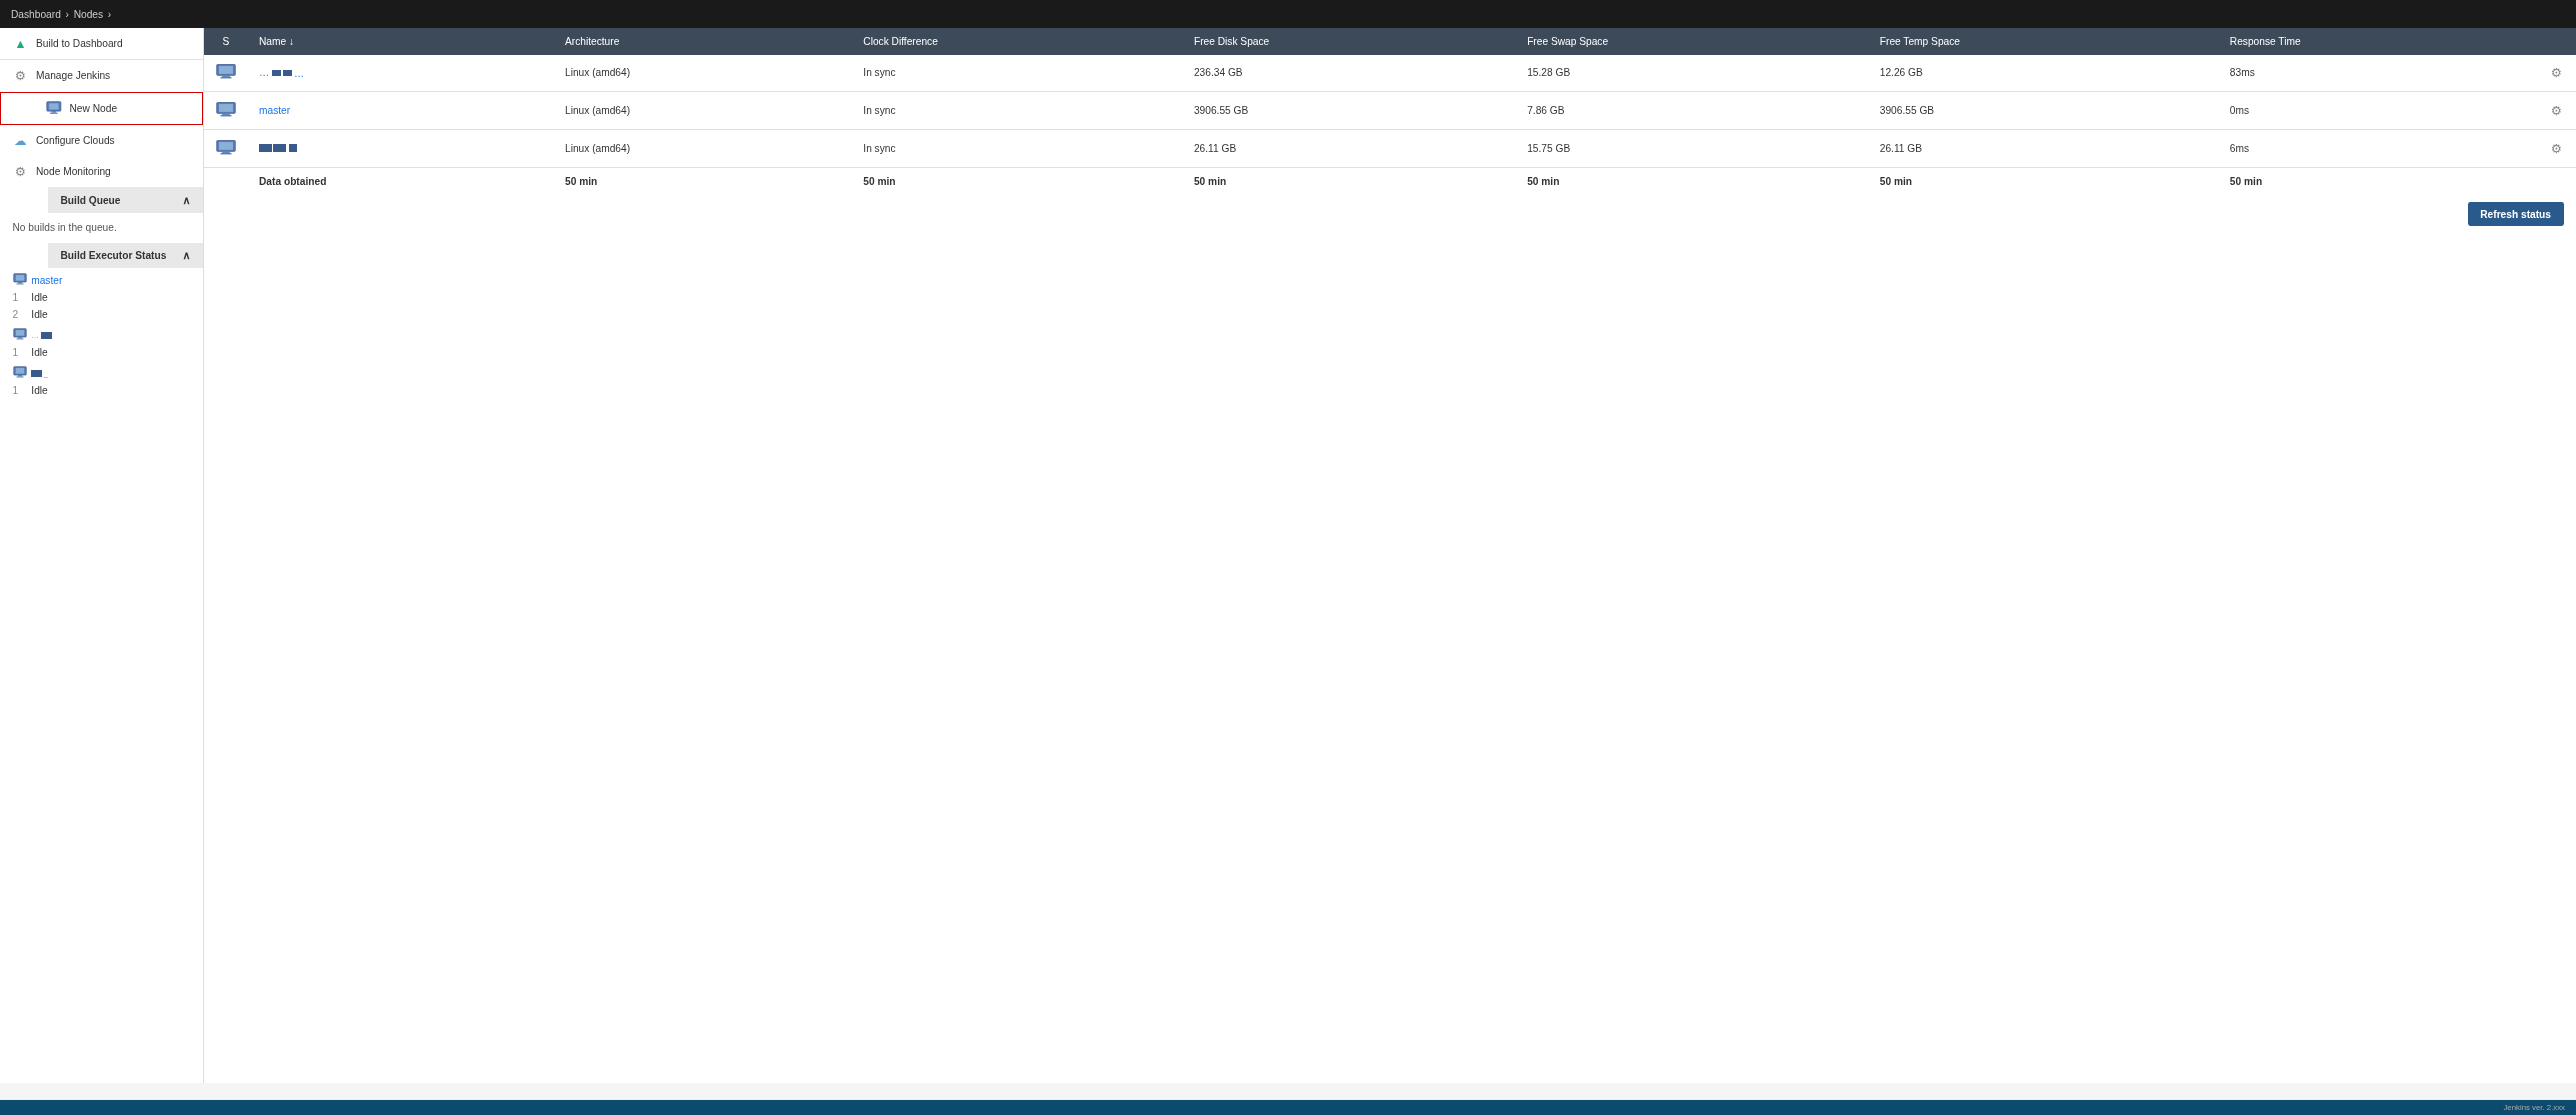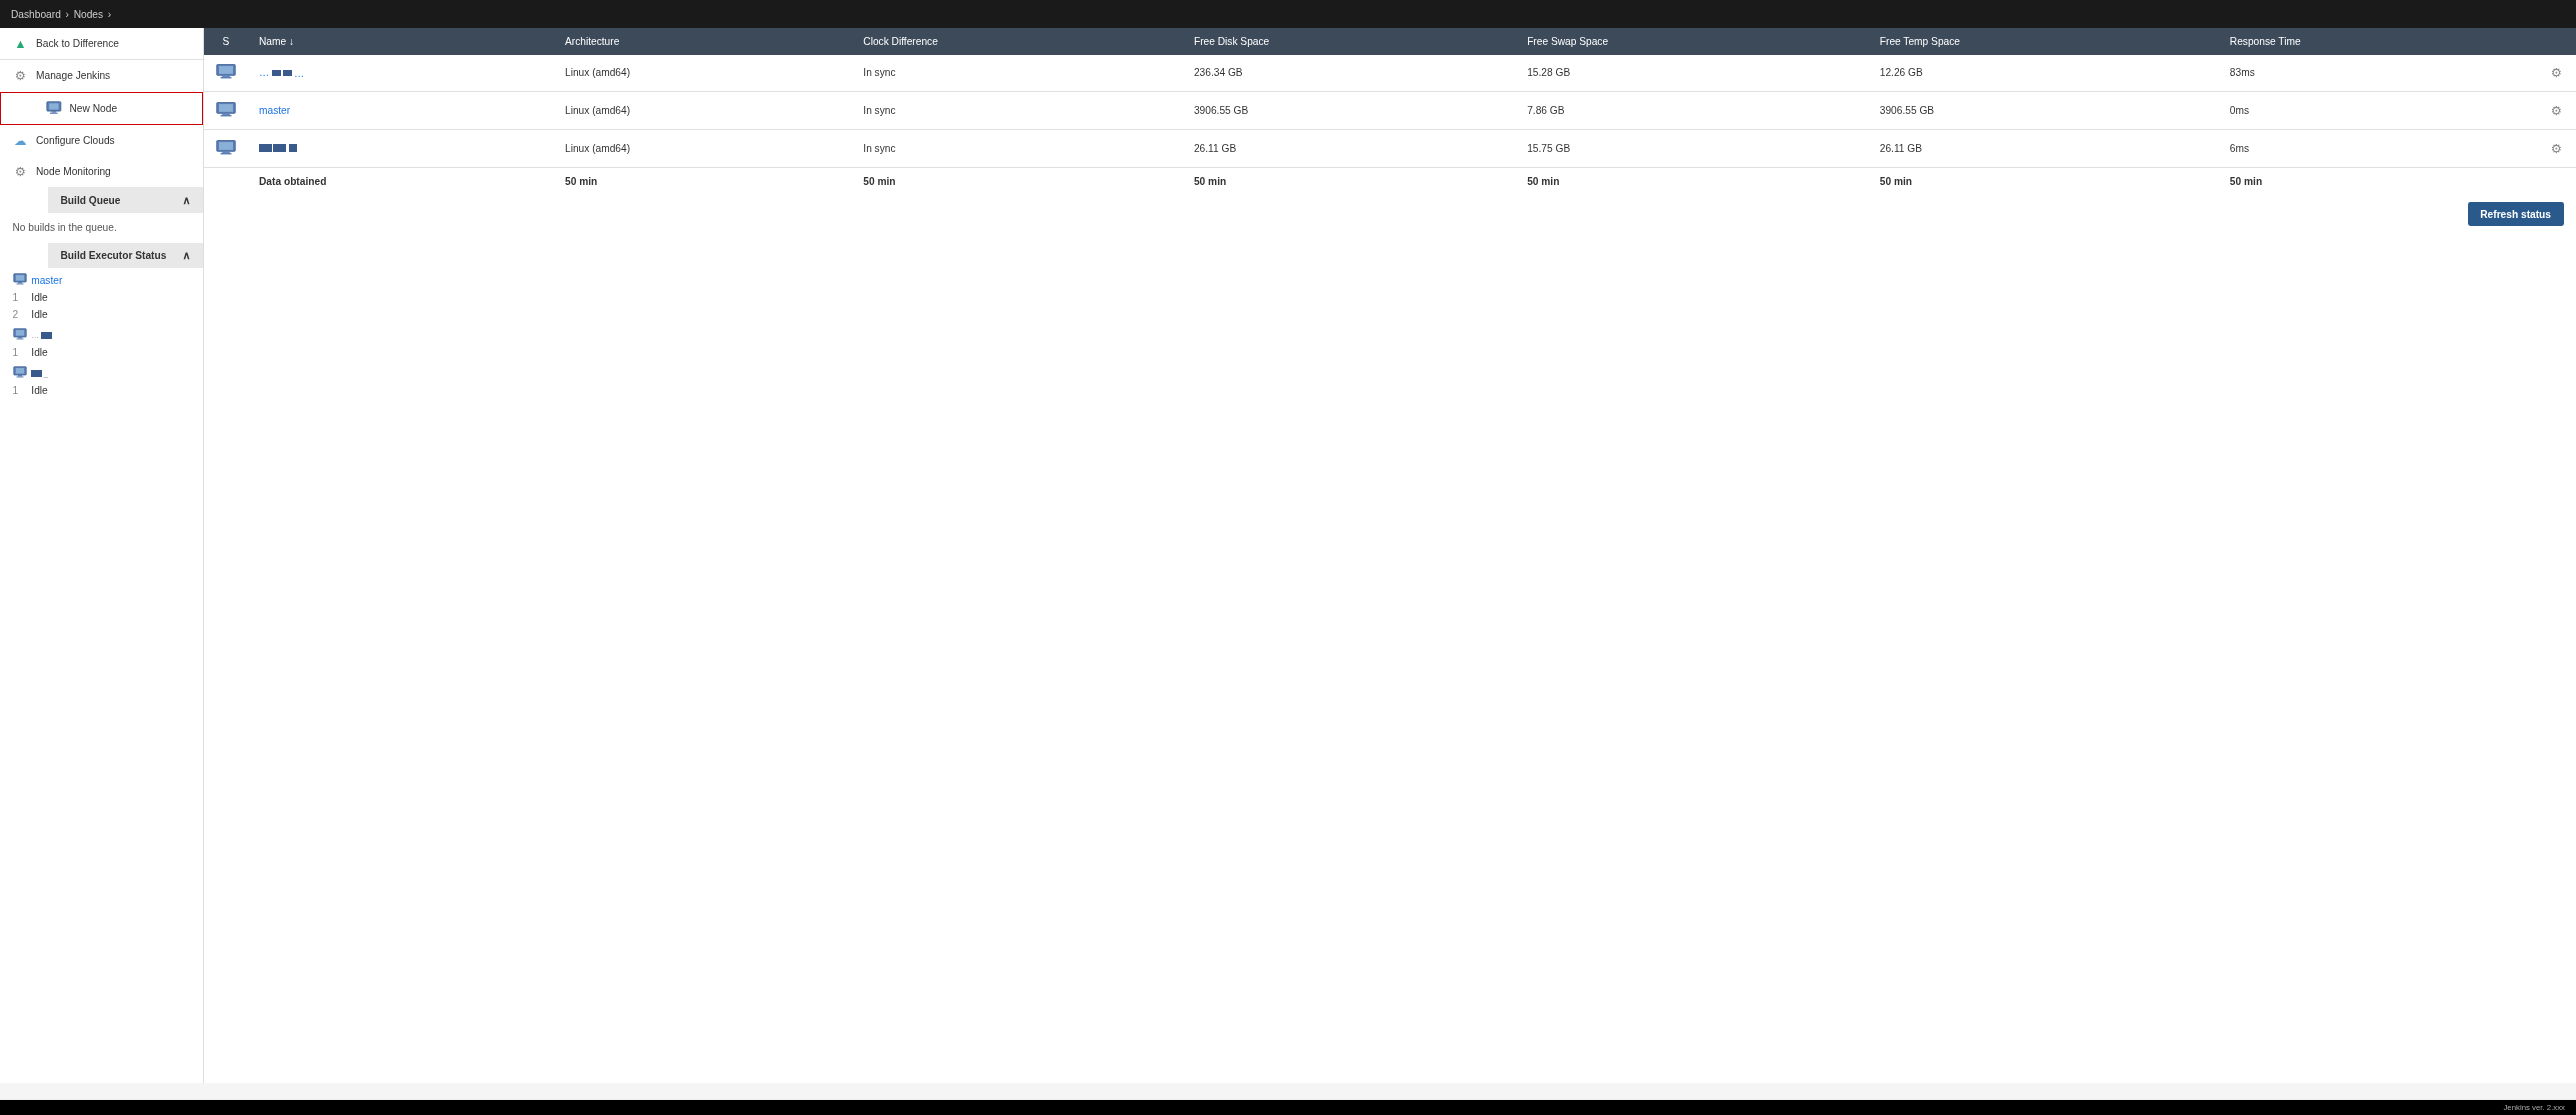--- a/index.html
+++ b/index.html
@@ -167,42 +167,42 @@
 
     
     .node-name-cell { display: flex; align-items: center; gap: 6.3px; }
 
     
     .jenkins-footer {
       font-size: 7.8px;
       color: #aaa;
       text-align: right;
       padding: 3.1px 11px;
-      background: #000000;
+      background: #0c4a6e;
       border-top: 0.8px solid #eee;
       margin-top: 16px;
     }
   </style>
 </head>
 <body>
 
 <div class="topbar">
   <span style="cursor:pointer;">Dashboard</span>
   <span>›</span>
   <span style="cursor:pointer;">Nodes</span>
   <span>›</span>
 </div>
 
 <div class="layout">
 
   <div class="sidebar">
 
     <div class="sidebar-item">
       <span class="icon arrow-up">▲</span>
-      <span>Back to Difference</span>
+      <span>Build to Dashboard</span>
     </div>
 
     <hr class="sidebar-sep">
 
     <div class="sidebar-item">
       <span class="icon gear-sidebar">⚙</span>
       <span>Manage Jenkins</span>
     </div>
 
     <div class="sidebar-item active">

